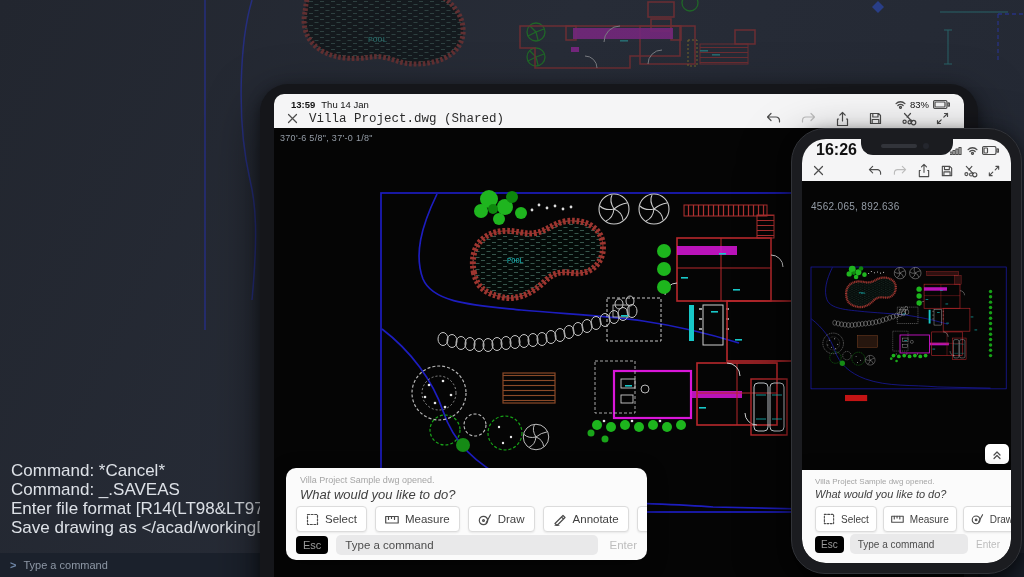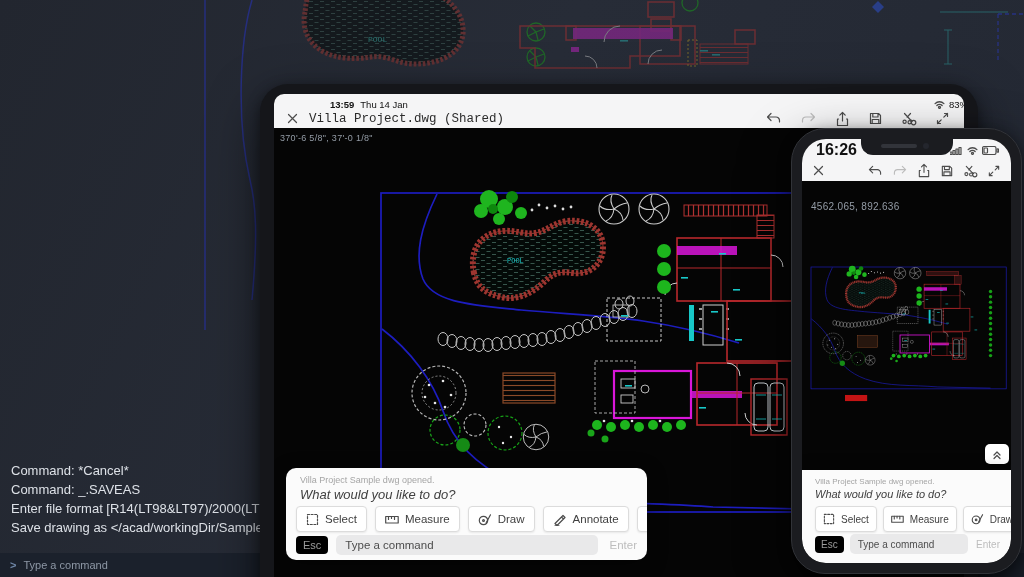--- a/index.html
+++ b/index.html
@@ -1,35 +1,35 @@
 <!DOCTYPE html>
 <html><head>
 <meta charset="utf-8">
 <style>
   html,body{margin:0;padding:0;background:#13161c;}
   .stage{position:relative;width:1024px;height:577px;overflow:hidden;
          background:linear-gradient(115deg,#22262f 0%,#272c37 45%,#232833 100%);
          font-family:"Liberation Sans",sans-serif;}
   
   .bg-cad{position:absolute;left:0;top:0;opacity:.5;}
-  .cmd-history{position:absolute;left:11px;top:461px;font-size:13px;line-height:19px;color:#dde1e7;white-space:nowrap;}
+  .cmd-history{position:absolute;left:11px;top:461px;font-size:17px;line-height:19px;color:#dde1e7;white-space:nowrap;}
   .cmd-bar{position:absolute;left:0;top:553px;width:100%;height:24px;background:#1b212c;
            display:flex;align-items:center;font-size:11px;color:#8d97a5;}
   .cmd-bar .prompt{color:#6f87a8;margin:0 7px 0 10px;font-weight:bold;}
   
   .device{position:absolute;box-shadow:0 18px 50px rgba(0,0,0,.55),0 4px 14px rgba(0,0,0,.45);}
   .tablet{left:260px;top:84px;width:718px;height:560px;background:#15161a;border-radius:28px;}
   .tablet .screen{position:absolute;left:14px;top:10px;width:690px;height:540px;background:#060606;border-radius:10px;overflow:hidden;}
   .phone{left:791px;top:128px;width:231px;height:446px;background:#1b1c20;border-radius:34px;border:1px solid #313338;box-sizing:border-box;}
   .phone .screen{position:absolute;left:10px;top:10px;width:209px;height:424px;background:#050505;border-radius:24px;overflow:hidden;}
   .hdr{position:absolute;left:0;top:0;width:100%;background:#f5f5f6;}
   .tablet .hdr{height:34px;}
   .phone .hdr{height:42px;}
   .statusrow{position:absolute;left:0;top:0;width:100%;display:flex;align-items:center;}
-  .tablet .statusrow{height:16px;padding-top:2px;padding-left:39px;}
+  .tablet .statusrow{height:16px;padding-top:2px;}
   .phone .statusrow{height:22px;}
   .st-left{display:flex;align-items:center;gap:6px;margin-left:17px;font-size:9.5px;color:#111;}
   .st-left b{font-weight:700;}
   .st-right{display:flex;align-items:center;gap:4px;margin-left:auto;margin-right:14px;font-size:9.5px;color:#111;}
   .toolrow{position:absolute;left:0;width:100%;display:flex;align-items:center;font-family:Liberation Mono, monospace;}
   .tablet .toolrow{top:15px;height:19px;}
   .phone .toolrow{top:21px;height:21px;}
   .ttl{font-size:12.5px;color:#2b2b2b;margin-left:10px;}
   .icons{display:flex;align-items:center;margin-left:auto;}
   .tablet .icons{gap:18px;margin-right:14px;}

